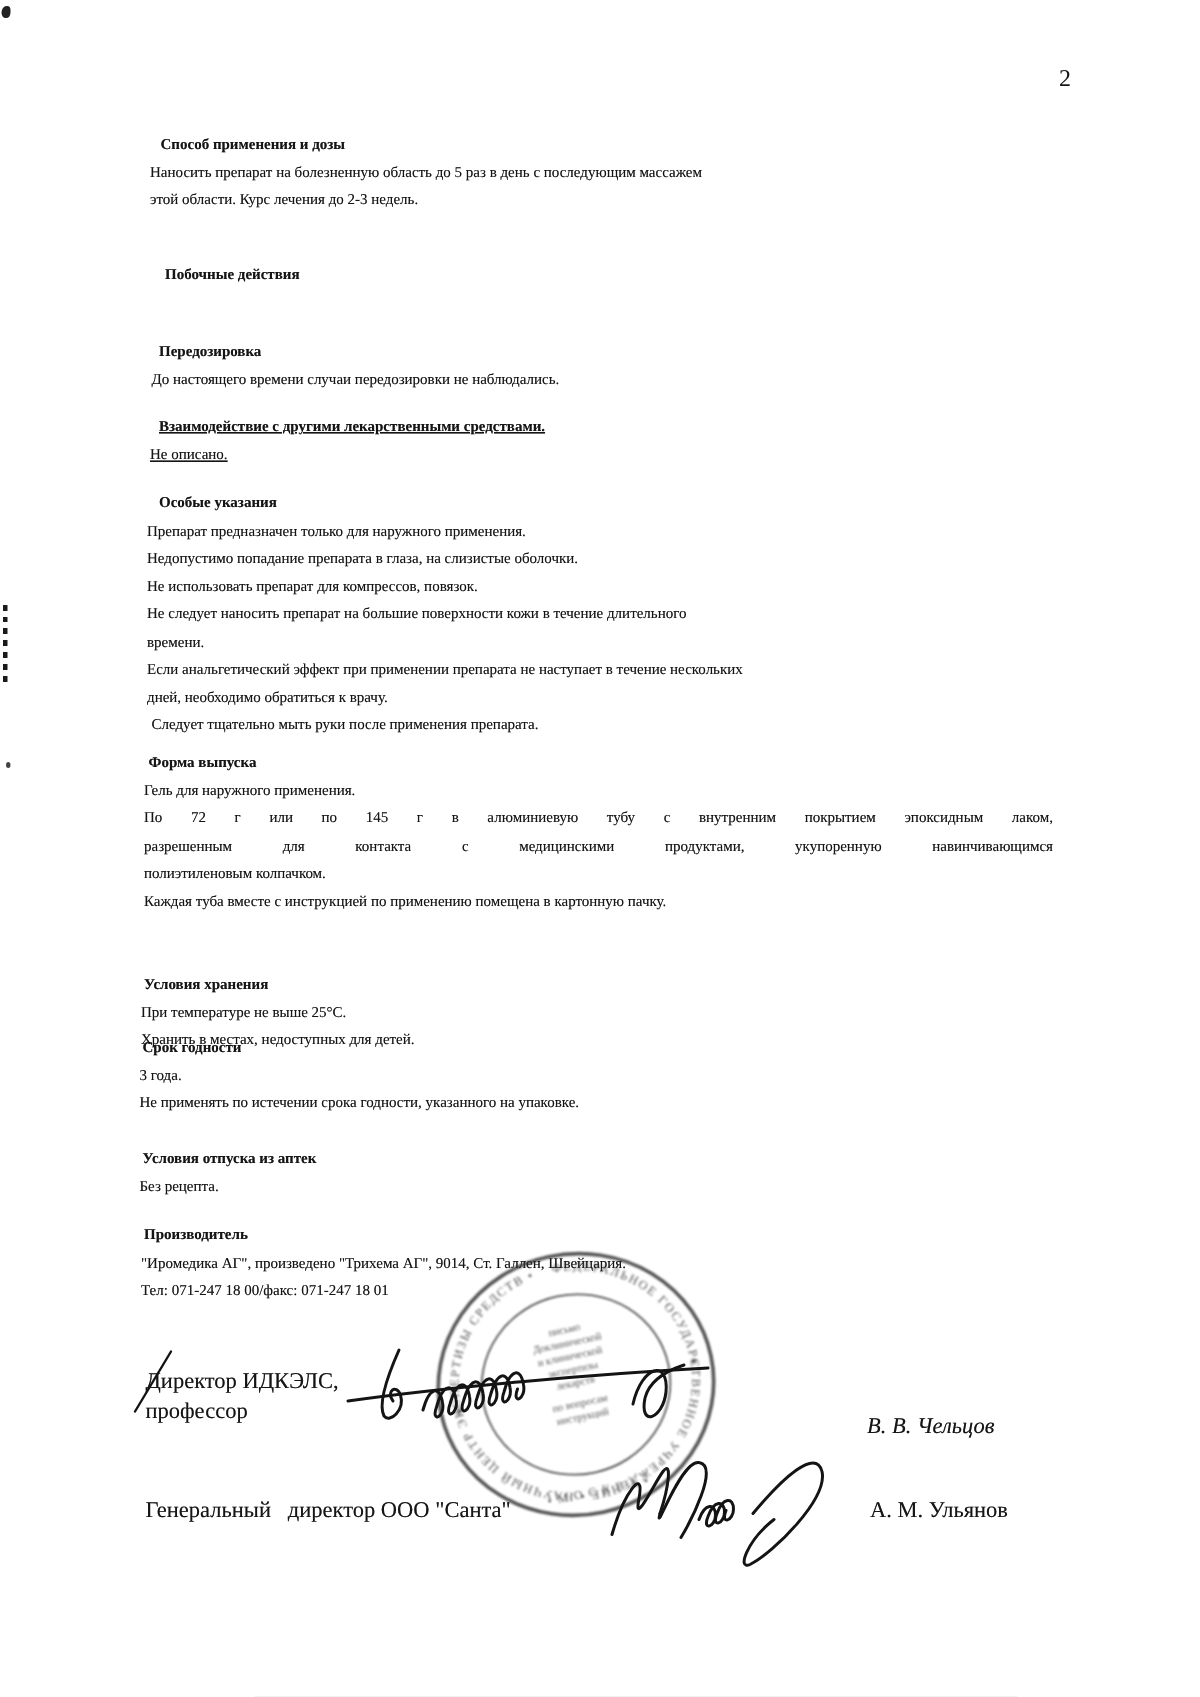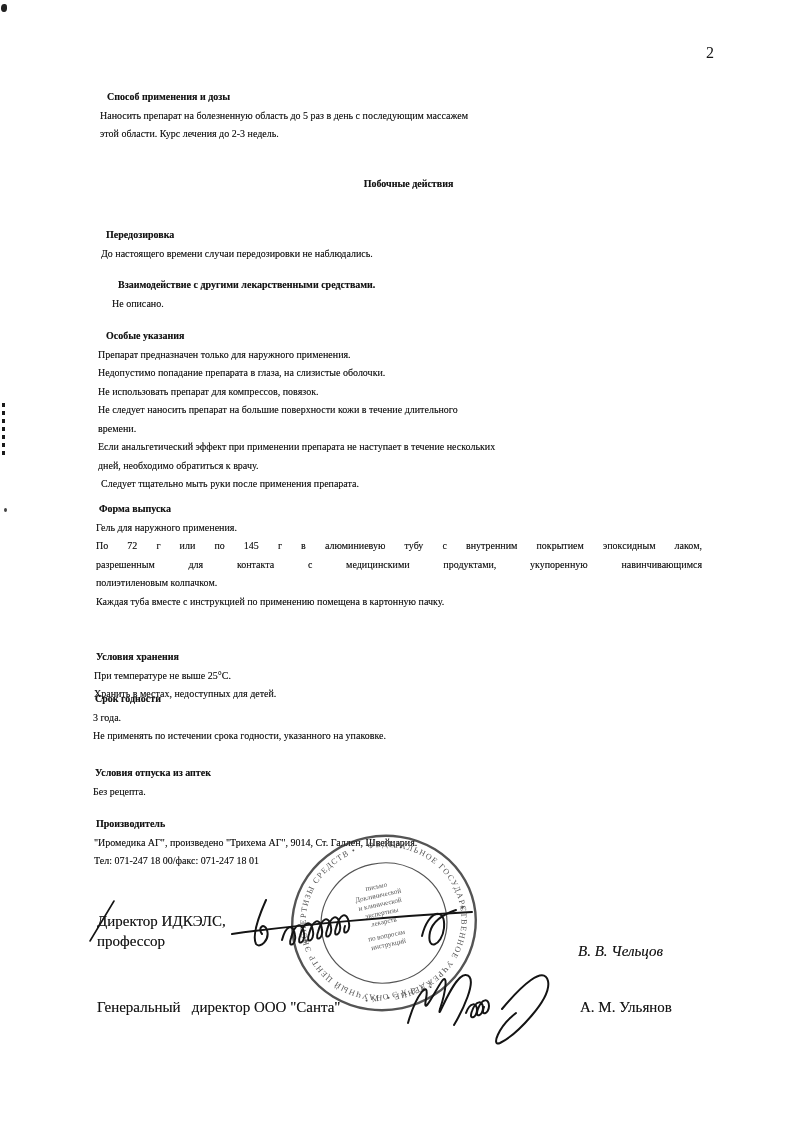--- a/index.html
+++ b/index.html
@@ -40,30 +40,30 @@
   <div class="speck-corner"></div>
   <div class="edge-dashes"></div>
   <div class="edge-dot"></div>
 
   <div class="sec" style="top:88px;left:100px;">
     <div class="hd" style="padding-left:7px;">Способ применения и дозы</div>
     <div class="line">Наносить препарат на болезненную область до 5 раз в день с последующим массажем</div>
     <div class="line">этой области. Курс лечения до 2-3 недель.</div>
   </div>
 
-  <div class="sec" style="top:175px;left:101px;text-align:center;">
+  <div class="sec" style="top:175px;left:101px;">
     <div class="hd" style="padding-left:9px;">Побочные действия</div>
   </div>
 
   <div class="sec" style="top:226px;left:101px;">
     <div class="hd" style="padding-left:5px;">Передозировка</div>
     <div class="line">До настоящего времени случаи передозировки не наблюдались.</div>
   </div>
 
-  <div class="sec" style="top:276px;left:112px;">
+  <div class="sec" style="top:276px;left:100px;text-decoration:underline;">
     <div class="hd" style="padding-left:6px;">Взаимодействие с другими лекарственными средствами.</div>
     <div class="line">Не описано.</div>
   </div>
 
   <div class="sec" style="top:327px;left:98px;">
     <div class="hd" style="padding-left:8px;">Особые указания</div>
     <div class="line">Препарат предназначен только для наружного применения.</div>
     <div class="line">Недопустимо попадание препарата в глаза, на слизистые оболочки.</div>
     <div class="line">Не использовать препарат для компрессов, повязок.</div>
     <div class="line">Не следует наносить препарат на большие поверхности кожи в течение длительного</div>

